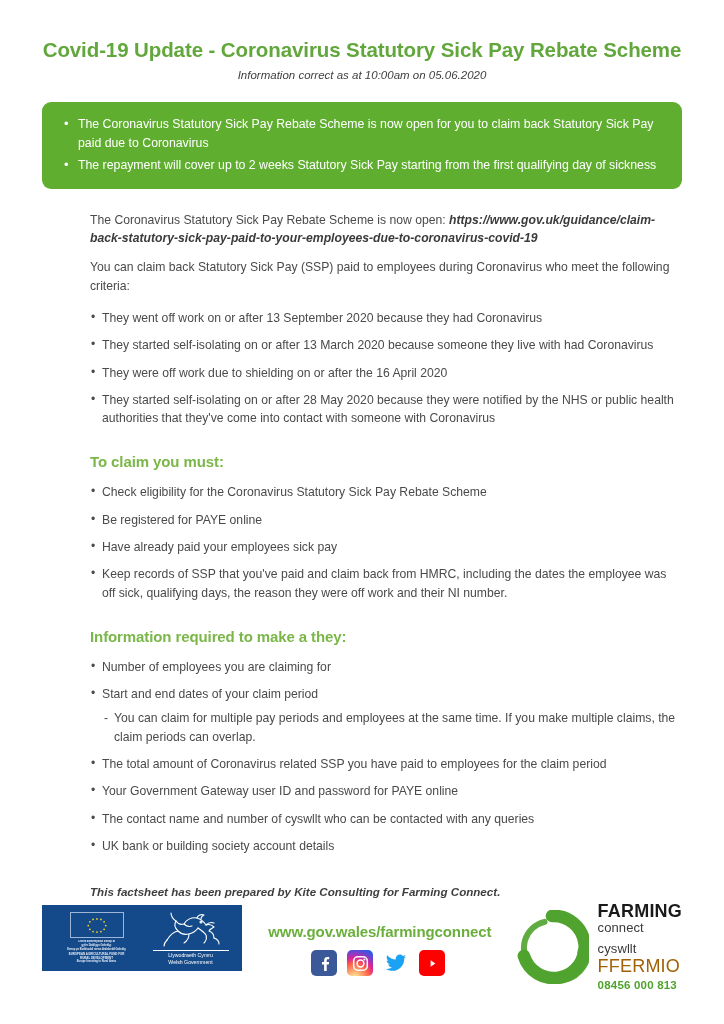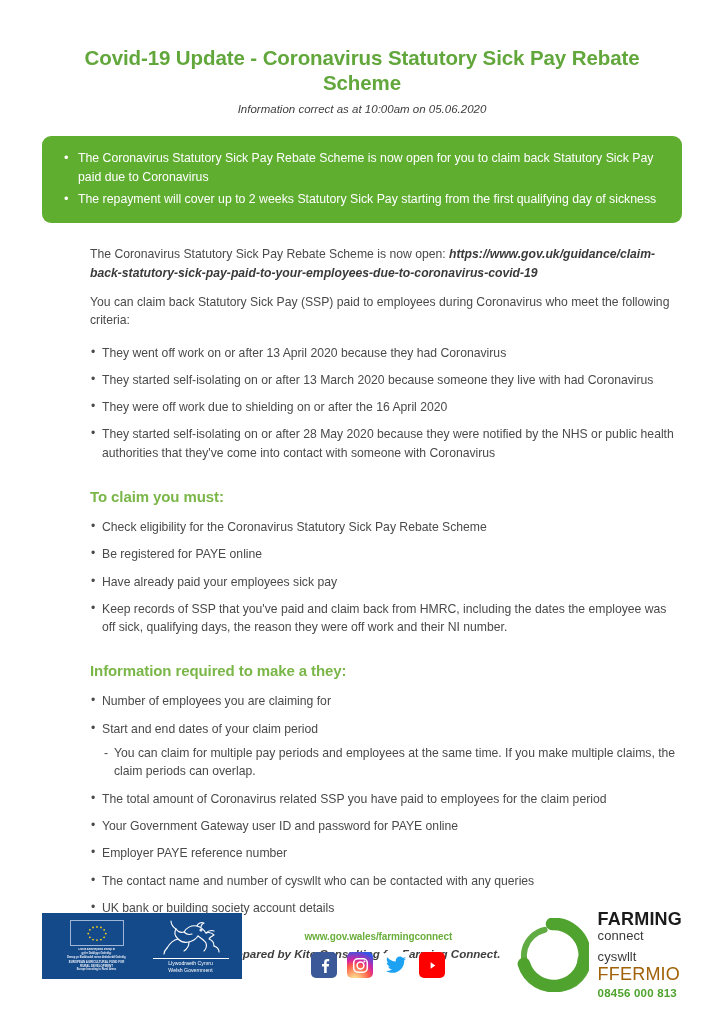--- a/index.html
+++ b/index.html
@@ -18,21 +18,21 @@
   .page {
     width: 724px;
     height: 1024px;
     box-sizing: border-box;
     padding: 0 42px;
     position: relative;
   }
 
   
   .doc-title {
-    margin: 8px;
+    margin: 0;
     padding-top: 38px;
     text-align: center;
     font-size: 20.5px;
     font-weight: bold;
     color: #62A73B;
     letter-spacing: -0.1px;
     line-height: 1.2;
   }
   .doc-subtitle {
     margin: 6px 0 0 0;
@@ -208,21 +208,21 @@
     line-height: 1.35;
   }
 
   
   .social-block {
     width: 220px;
     text-align: center;
     margin-top: 26px;
   }
   .social-url {
-    font-size: 10px;
+    font-size: 15px;
     font-weight: bold;
     color: #6AAF3C;
     letter-spacing: -0.1px;
   }
   .social-icons {
     margin-top: 10px;
     display: flex;
     justify-content: center;
     gap: 10px;
   }
@@ -295,42 +295,41 @@
     </ul>
   </div>
 
   <div class="body-block">
 
     <p class="para tight"><span>The Coronavirus Statutory Sick Pay Rebate Scheme is now open: </span><span class="url">https://www.gov.uk/guidance/claim-back-statutory-sick-pay-paid-to-your-employees-due-to-coronavirus-covid-19</span></p>
 
     <p class="para">You can claim back Statutory Sick Pay (SSP) paid to employees during Coronavirus who meet the following criteria:</p>
 
     <ul class="bullets">
-      <li>They went off work on or after 13 April 2020 because they had Coronavirus</li>
+      <li>They went off work on or after 13 September 2020 because they had Coronavirus</li>
       <li>They started self-isolating on or after 13 March 2020 because someone they live with had Coronavirus</li>
       <li>They were off work due to shielding on or after the 16 April 2020</li>
       <li>They started self-isolating on or after 28 May 2020 because they were notified by the NHS or public health authorities that they've come into contact with someone with Coronavirus</li>
     </ul>
 
     <h2 class="section-head">To claim you must:</h2>
     <ul class="bullets">
       <li>Check eligibility for the Coronavirus Statutory Sick Pay Rebate Scheme</li>
       <li>Be registered for PAYE online</li>
       <li>Have already paid your employees sick pay</li>
       <li>Keep records of SSP that you've paid and claim back from HMRC, including the dates the employee was off sick, qualifying days, the reason they were off work and their NI number.</li>
     </ul>
 
     <h2 class="section-head">Information required to make a they:</h2>
     <ul class="bullets">
       <li>Number of employees you are claiming for</li>
       <li>Start and end dates of your claim period</li>
       <li class="sub">You can claim for multiple pay periods and employees at the same time. If you make multiple claims, the claim periods can overlap.</li>
       <li>The total amount of Coronavirus related SSP you have paid to employees for the claim period</li>
       <li>Your Government Gateway user ID and password for PAYE online</li>
-      <li>Employer PAYE reference number</li>
       <li>The contact name and number of cyswllt who can be contacted with any queries</li>
       <li>UK bank or building society account details</li>
     </ul>
 
     <p class="credit">This factsheet has been prepared by Kite Consulting for Farming Connect.</p>
   </div>
 
   <div class="footer">
 
     <div class="eu-banner">

